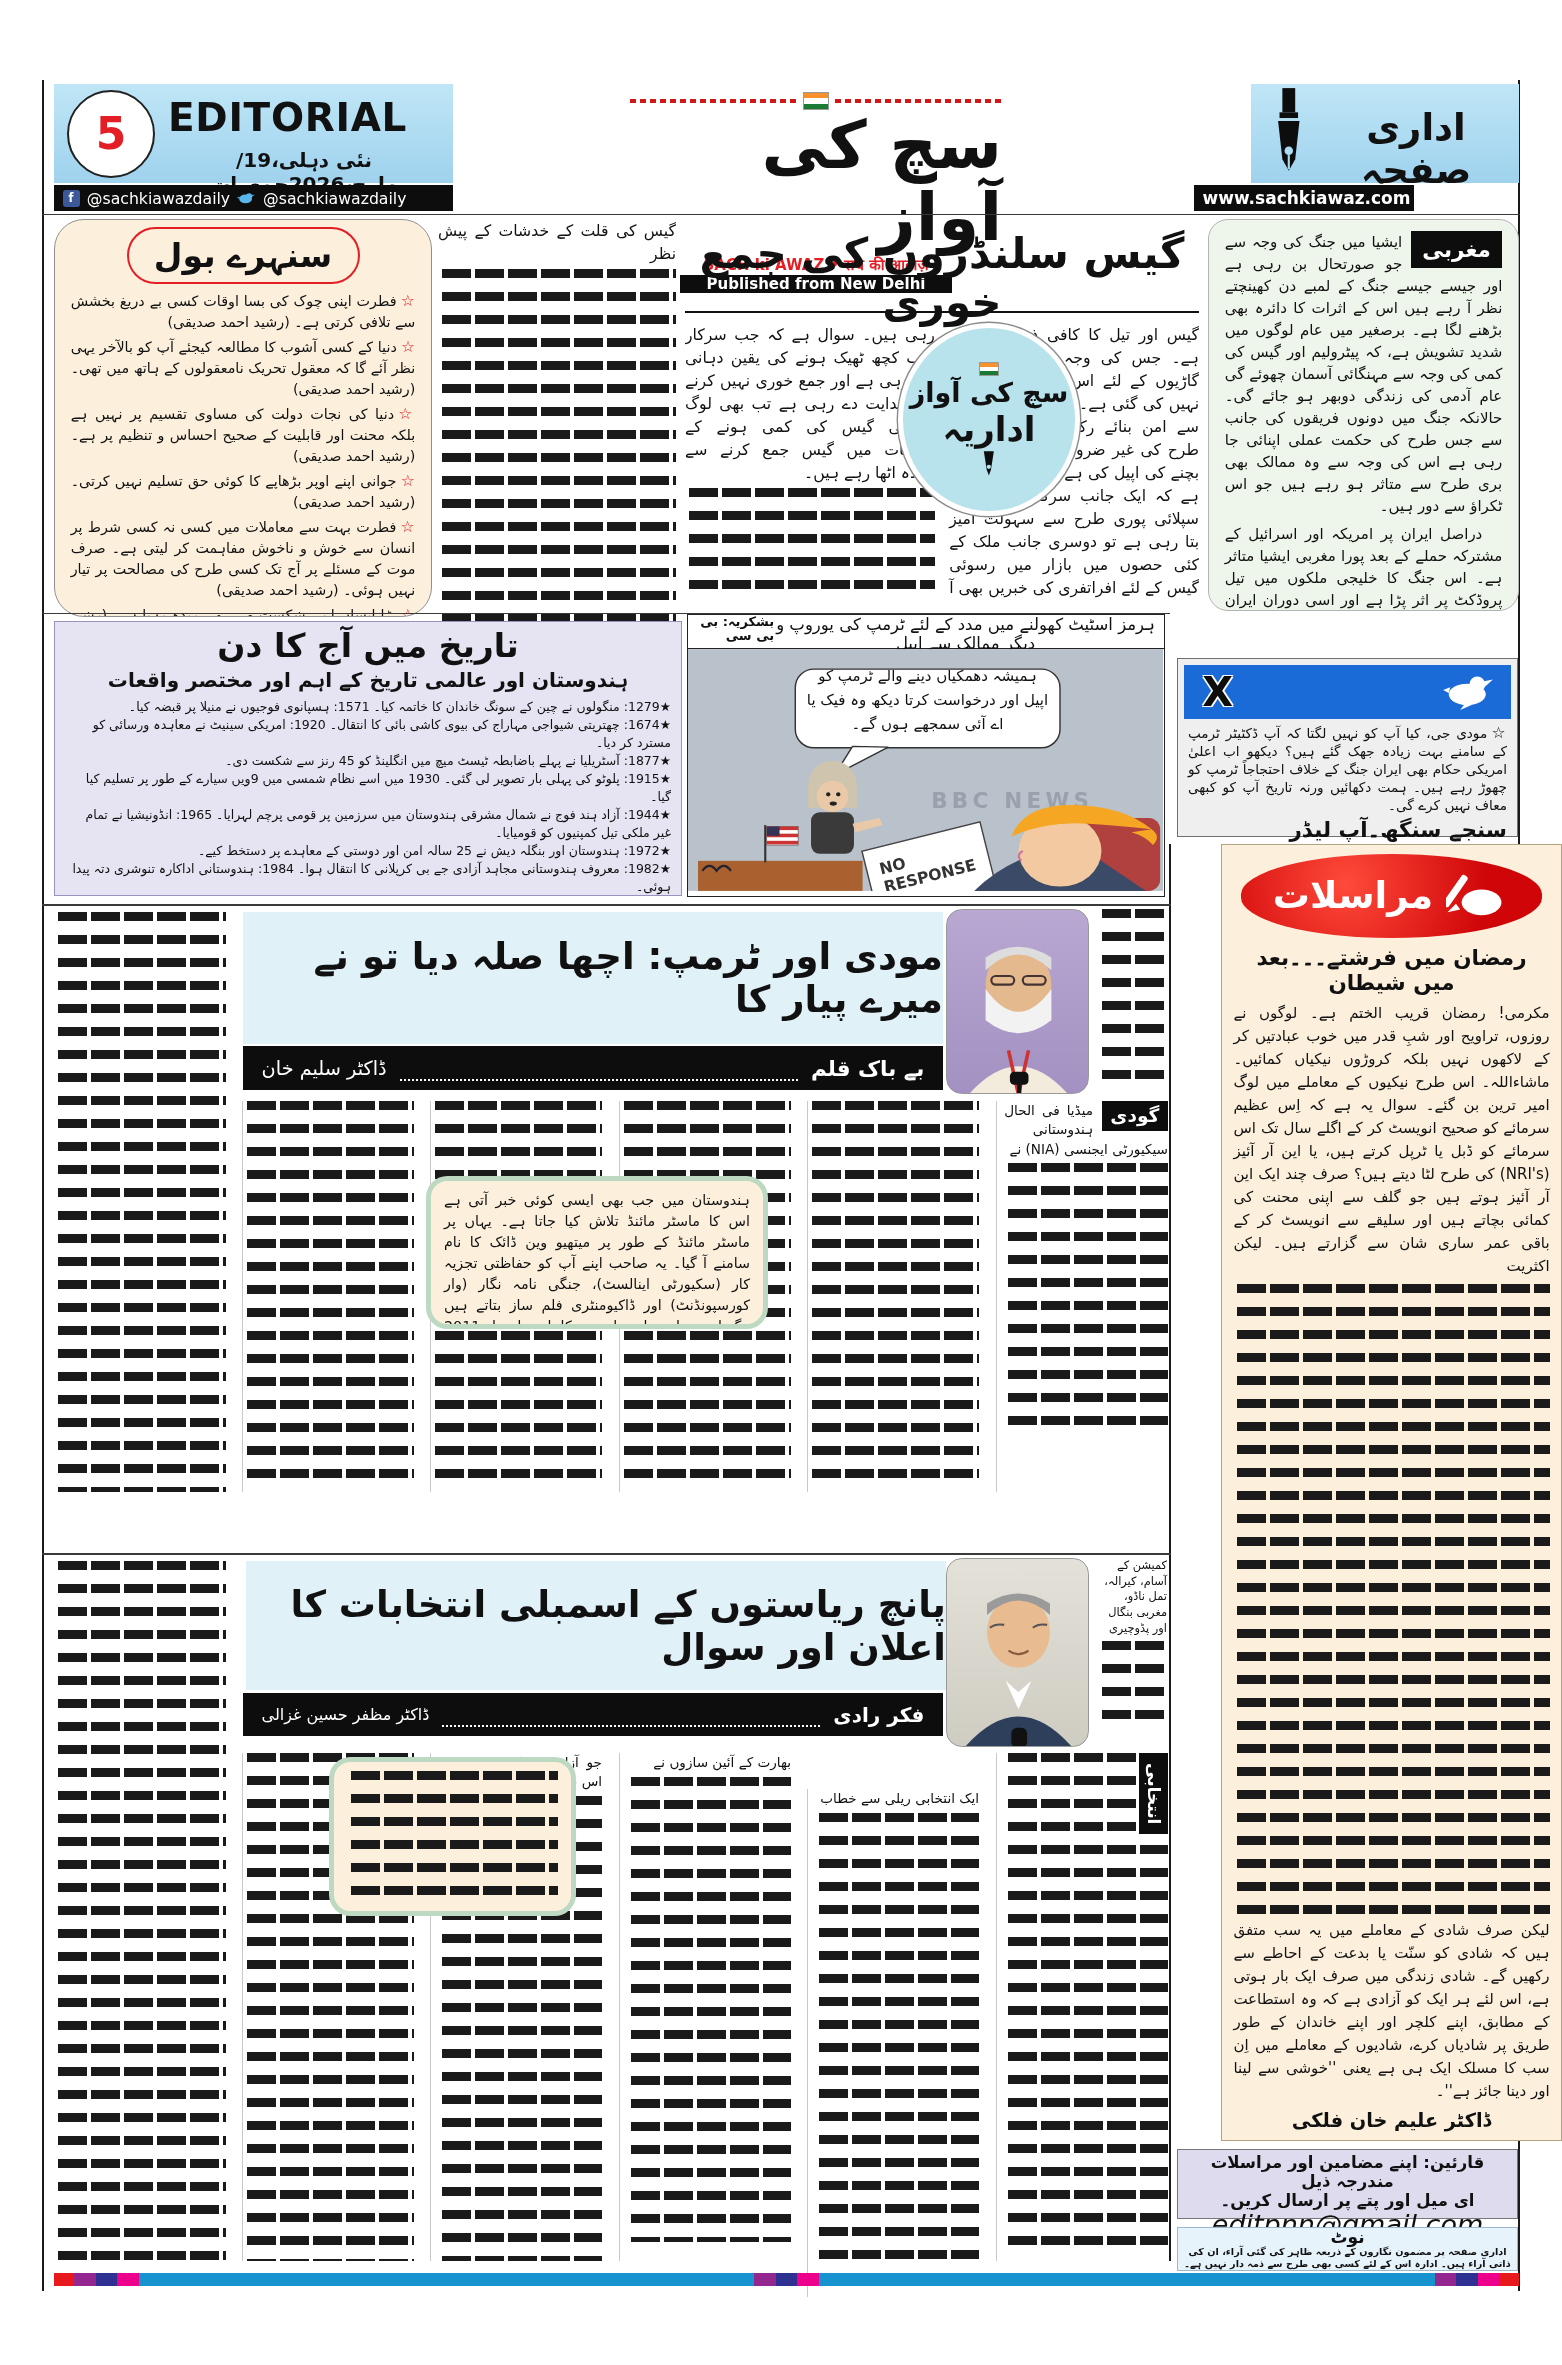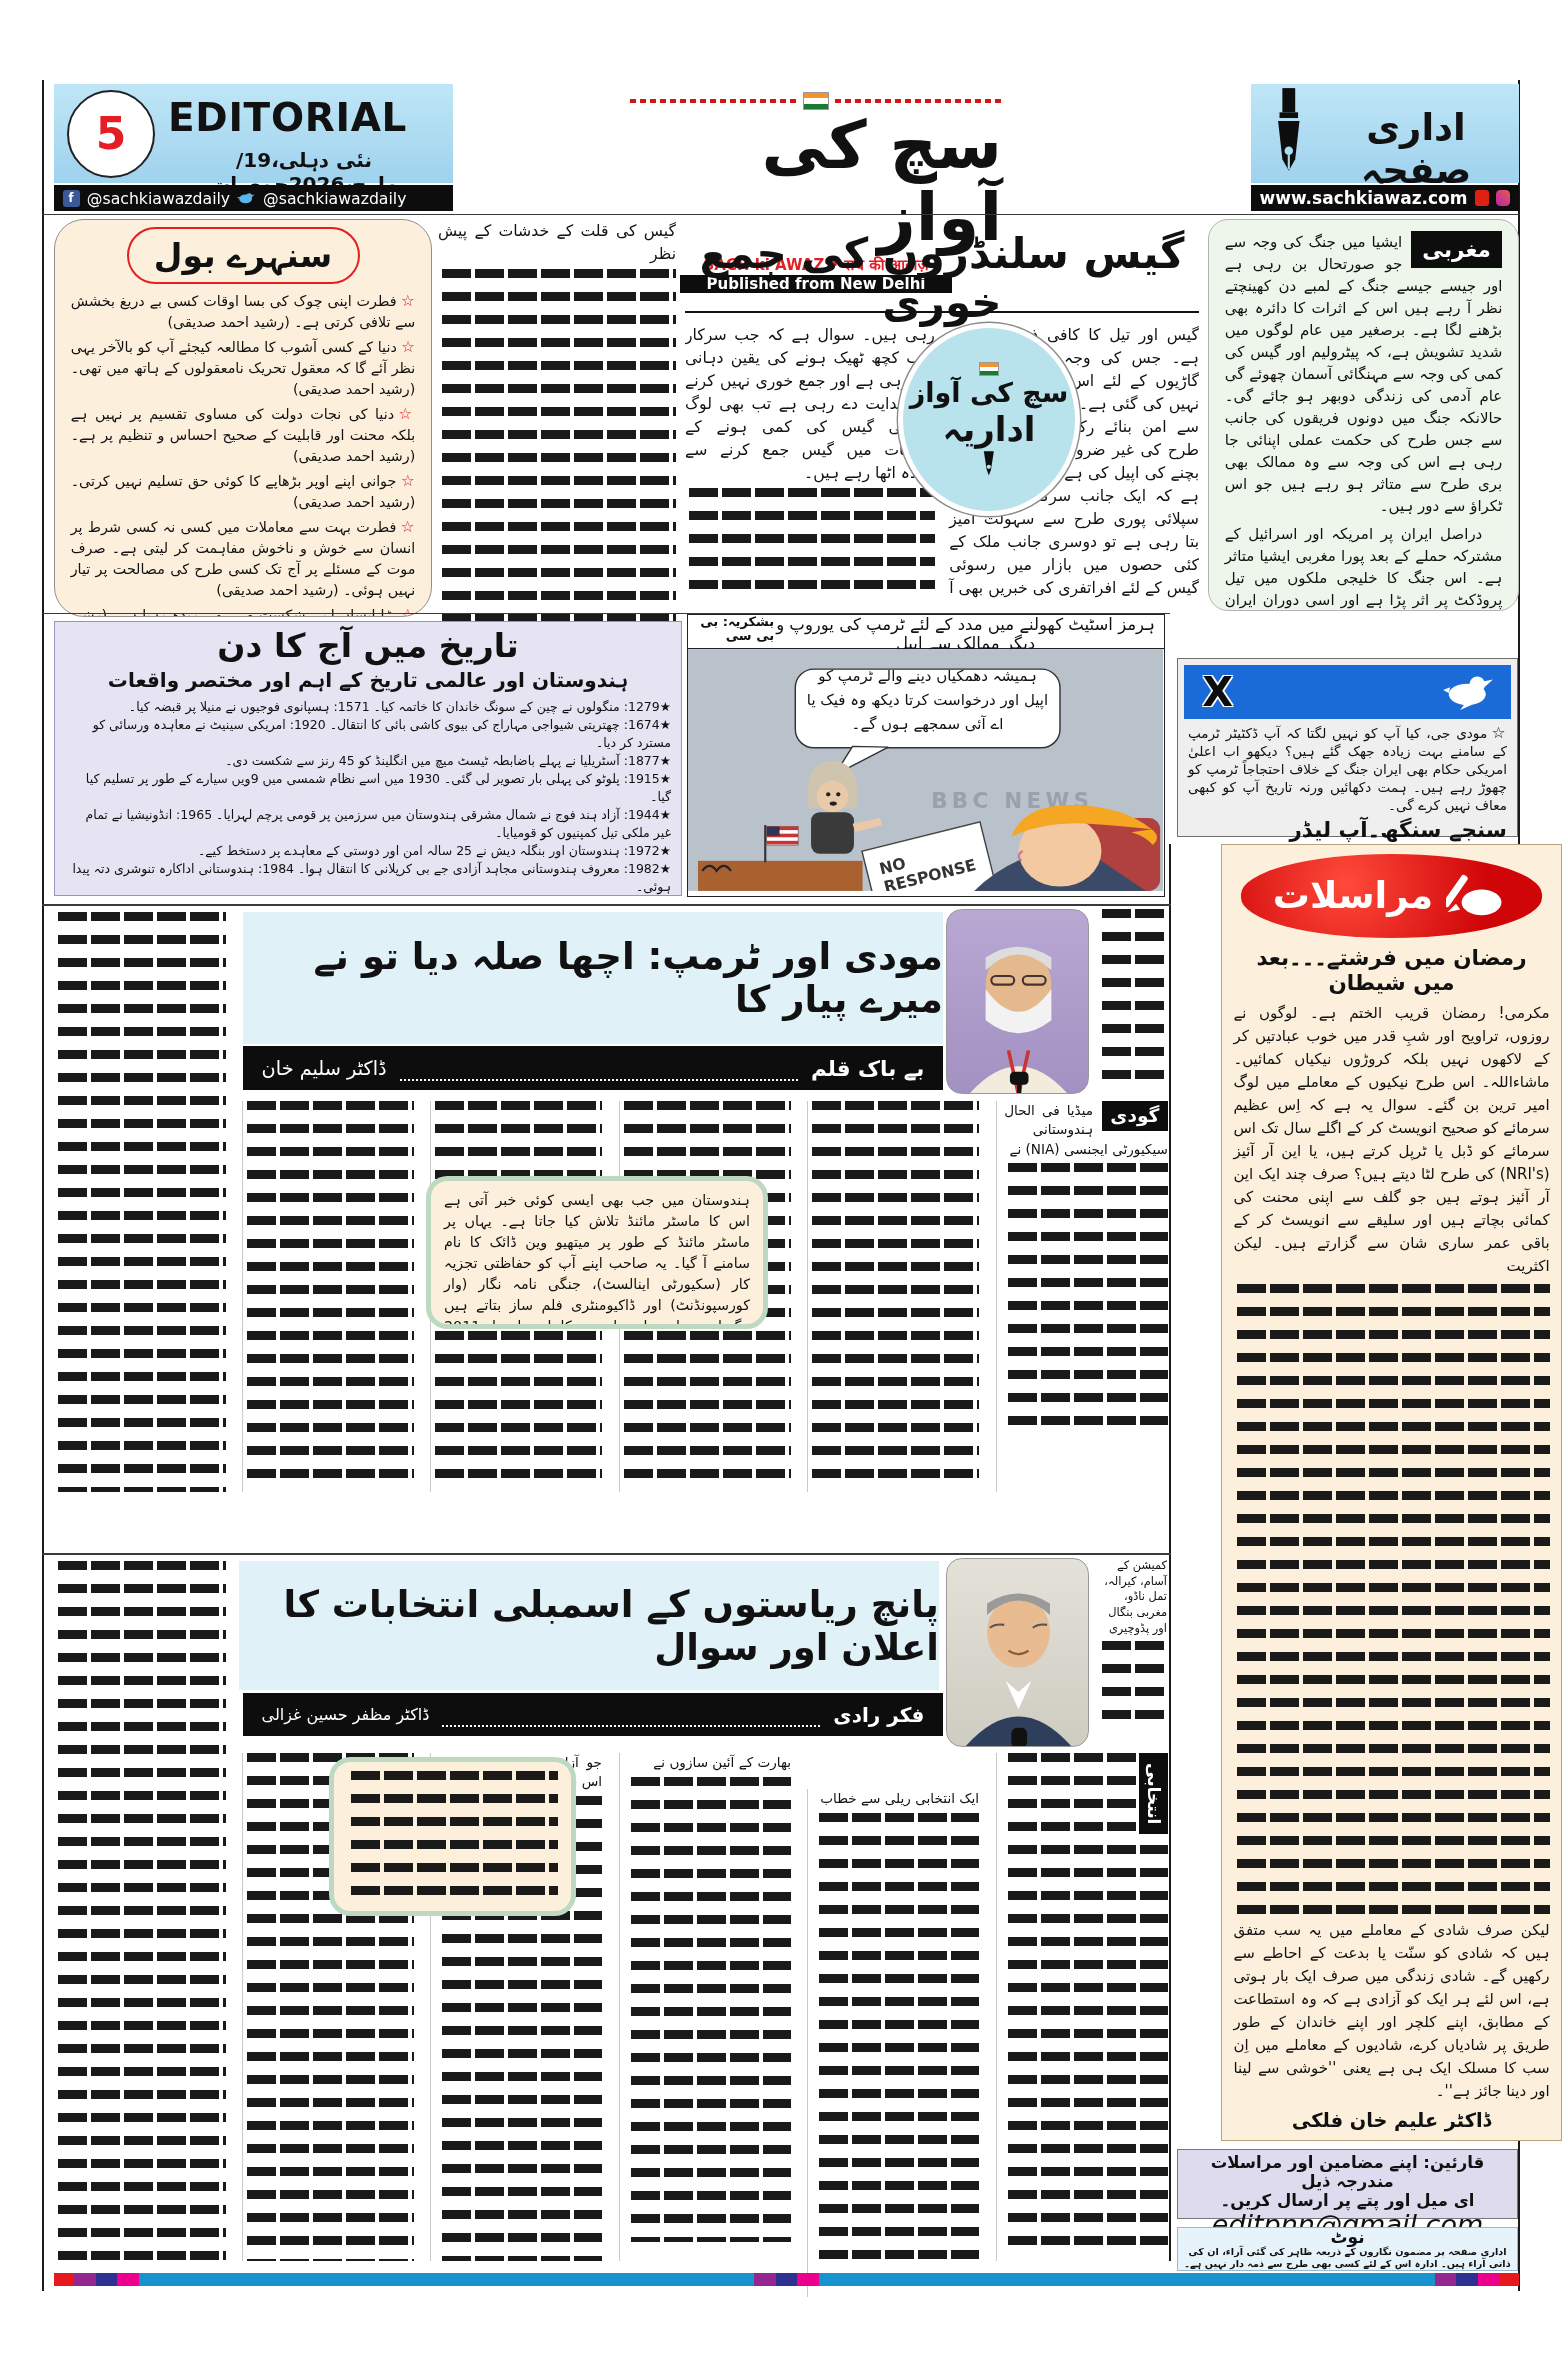--- a/index.html
+++ b/index.html
@@ -113,21 +113,21 @@
   <div class="abs skybox" style="left:1251px;top:84px;width:268px;height:99px">
     <svg class="abs" style="left:10px;top:4.3px" width="57" height="90" viewBox="0 0 80 126">
       <rect x="30" y="0" width="18" height="34" fill="#0d0d0d"></rect>
         <rect x="26" y="34" width="26" height="8" fill="#0d0d0d"></rect>
       <path d="M24 46 L54 46 L48 100 L39 116 L30 100 Z" fill="#0d0d0d"></path>
         <circle cx="39" cy="88" r="6" fill="#aadcf2"></circle>
       <line x1="39" y1="94" x2="39" y2="114" stroke="#aadcf2" stroke-width="3"></line>
     </svg>
     <div class="abs rtl" style="left:72px;top:21.5px;width:186px;font-size:37px;font-weight:900;text-align:center">اداری صفحہ</div>
   </div>
-  <div class="abs blackbar" style="left:1251px;top:185px;width:268px;height:26px;justify-content:flex-start">
+  <div class="abs blackbar" style="left:1194px;top:185px;width:220px;height:26px;justify-content:flex-start">
     <span class="b" style="font-size:17px">www.sachkiawaz.com</span>
     <span style="background:#d21;width:15.7px;height:15.7px;border-radius:2.9px;display:inline-block"></span>
     <span style="background:linear-gradient(45deg,#b726a8,#e95950);width:15.7px;height:15.7px;border-radius:4.3px;display:inline-block"></span>
   </div>
   <div class="abs hline" style="left:42px;top:214px;width:1478px;height:1.4px"></div>
 
   <div class="abs goldbox rtl" style="left:54px;top:219px;width:378px;height:398px;overflow:hidden">
     <div class="goldtitle">سنہرے بول</div>
     <div class="quote just"><span class="star">☆</span><span>فطرت اپنی چوک کی بسا اوقات کسی بے دریغ بخشش سے تلافی کرتی ہے۔ (رشید احمد صدیقی)</span></div>
     <div class="quote just"><span class="star">☆</span><span>دنیا کے کسی آشوب کا مطالعہ کیجئے آپ کو بالآخر یہی نظر آئے گا کہ معقول تحریک نامعقولوں کے ہاتھ میں تھی۔ (رشید احمد صدیقی)</span></div>
@@ -300,21 +300,21 @@
   <div class="abs fill acol" style="left:619px;top:1101px;width:172px;height:391px"></div>
   <div class="abs fill acol" style="left:430px;top:1101px;width:172px;height:391px"></div>
   <div class="abs fill acol" style="left:242px;top:1101px;width:172px;height:391px"></div>
   <div class="abs fill" style="left:54px;top:912px;width:172px;height:580px"></div>
 
   <div class="abs hlbox rtl" style="left:426px;top:1176px;width:342px;height:153px;overflow:hidden">
     <div class="just" style="font-size:14.3px;line-height:21px;font-weight:500">ہندوستان میں جب بھی ایسی کوئی خبر آتی ہے اس کا ماسٹر مائنڈ تلاش کیا جاتا ہے۔ یہاں پر ماسٹر مائنڈ کے طور پر میتھیو وین ڈائک کا نام سامنے آ گیا۔ یہ صاحب اپنے آپ کو حفاظتی تجزیہ کار (سکیورٹی اینالسٹ)، جنگی نامہ نگار (وار کورسپونڈنٹ) اور ڈاکیومنٹری فلم ساز بتاتے ہیں مگر اس بدنام زمانہ جاسوس کا نام پہلی بار 2011 کی لیبیا میں خانہ جنگی کے دوران سامنے آیا۔</div>
   </div>
 
   <div class="abs hline" style="left:42px;top:1553px;width:1129px;height:2.1px"></div>
-  <div class="abs headbg" style="left:239px;top:1561px;width:700px;height:129px">
+  <div class="abs headbg" style="left:246px;top:1561px;width:700px;height:129px">
     <span class="rtl" style="font-size:37px;font-weight:900">پانچ ریاستوں کے اسمبلی انتخابات کا اعلان اور سوال</span>
   </div>
   <div class="abs bybar rtl" style="left:243px;top:1693px;width:700px;height:43px">
     <span class="b" style="font-size:20px">فکر رادی</span>
     <span class="leader"></span>
     <span style="font-size:16px">ڈاکٹر مظفر حسین غزالی</span>
   </div>
   <div class="abs photo" style="left:946px;top:1558px;width:143px;height:189px;background:linear-gradient(#e3e1d8,#cfcdc2)">
     <svg width="143" height="189" viewBox="0 0 200 264">
         <ellipse cx="100" cy="102" rx="44" ry="50" fill="#e8bb90"></ellipse>

